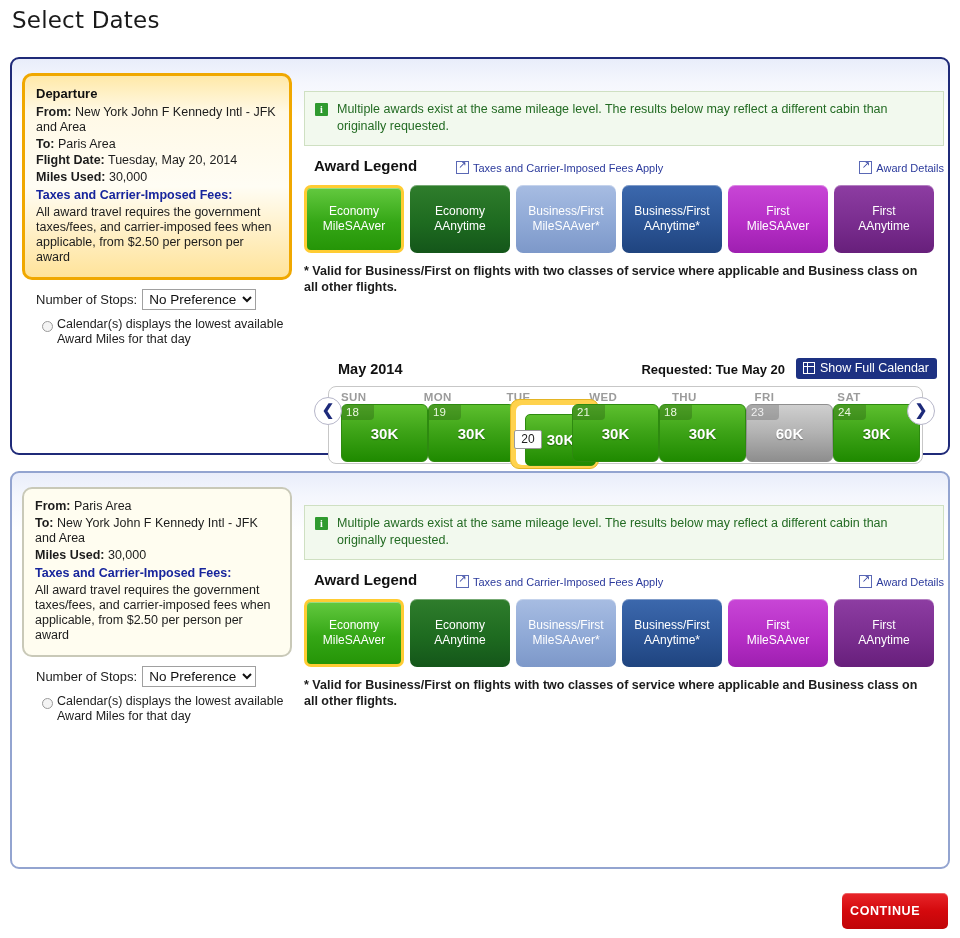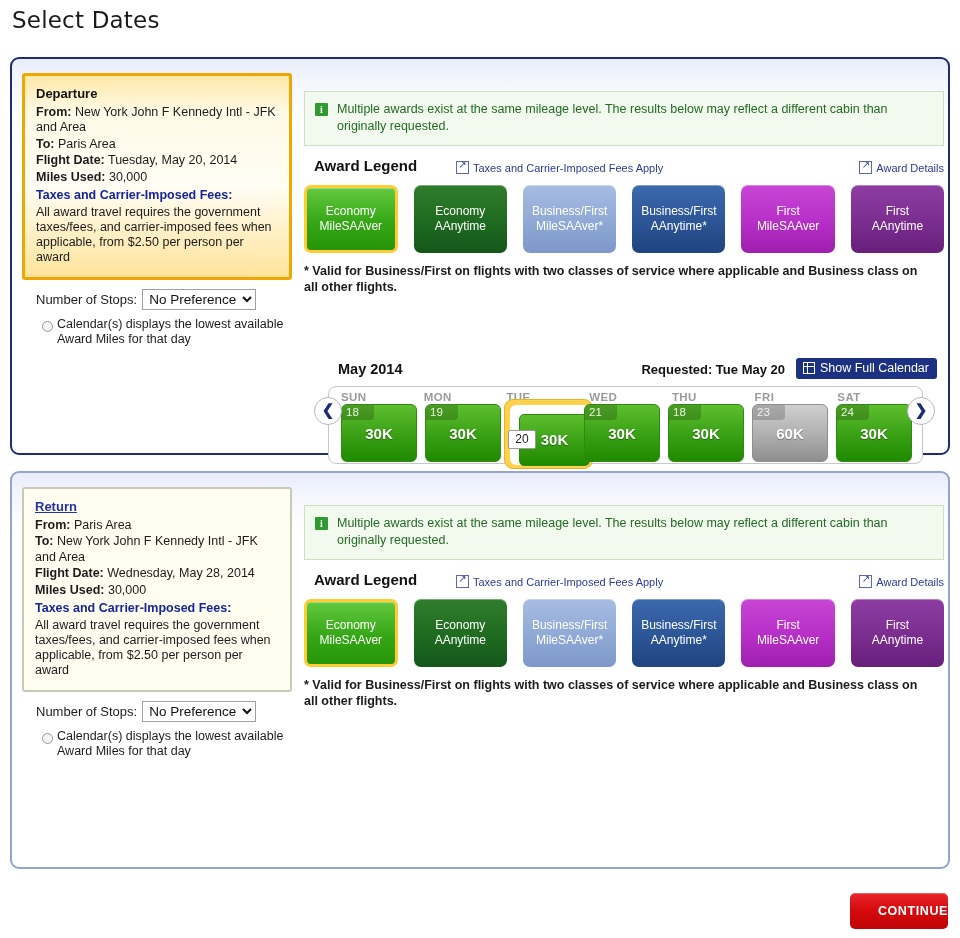--- a/index.html
+++ b/index.html
@@ -51,21 +51,21 @@
   
   .info-col {
     position: absolute;
     left: 10px;
     top: 14px;
     width: 270px;
   }
   .info-card {
     box-sizing: border-box;
     width: 270px;
-    border-radius: 3px;
+    border-radius: 10px;
     padding: 10px 11px 12px 11px;
     font-size: 12.5px;
     color: #1c1c1c;
     line-height: 15.5px;
   }
   .info-card.dep {
     border: 3px solid #f0a800;
     background: linear-gradient(to bottom, #ffe9a8 0%, #fff9e6 18%, #fffdf4 55%, #ffe39a 100%);
   }
   .info-card.ret {
@@ -198,21 +198,21 @@
     font-size: 10px;
     color: #2b3a9c;
     line-height: 12px;
     width: 100%;
     text-align: center;
   }
 
   .legend-row {
     margin-top: 7px;
     display: flex;
-    gap: 16px;
+    gap: 6px;
   }
   .legend-chip {
     width: 100px;
     height: 68px;
     border-radius: 7px;
     color: #ffffff;
     font-size: 12px;
     line-height: 15px;
     text-align: center;
     display: flex;
@@ -320,21 +320,21 @@
     padding-left: 2px;
     margin-top: 1px;
   }
   .tile-slot {
     width: 79px;
     position: relative;
     height: 60px;
   }
   .tile {
     position: relative;
-    width: 76px;
+    width: 87px;
     height: 58px;
     border-radius: 6px;
     box-sizing: border-box;
     overflow: hidden;
     text-decoration: underline;
   }
   .tile.green {
     background: linear-gradient(to bottom, #5dbf2e 0%, #3da317 48%, #1f8a00 100%);
     border: 1px solid #2e8a10;
   }
@@ -448,24 +448,25 @@
     right: 12px;
     top: 893px;
     width: 98px;
     height: 36px;
     border-radius: 5px;
     background: linear-gradient(to bottom, #e8262a 0%, #d4090d 50%, #c00508 100%);
     color: #ffffff;
     font-size: 12.5px;
     font-weight: bold;
     letter-spacing: .6px;
-    text-align: right;
+    text-align: left;
     line-height: 36px;
     cursor: pointer;
     box-shadow: inset 0 1px 0 rgba(255,255,255,.28);
+    padding-left: 8px;
   }
 </style>
 </head>
 <body>
 
 <div id="page">
 
   <div class="page-title">Select Dates</div>
 
   <div class="trip-panel outbound">
@@ -634,32 +635,27 @@
       </div>
       <div class="nav-arrow prev">❮</div>
       <div class="nav-arrow next">❯</div>
     </div>
   </div>
 
   <div class="trip-panel inbound">
 
     <div class="info-col">
       <div class="info-card ret">
-        <div class="info-head link">Return</div>
         <div class="info-row">
           <b>From:</b>
           <span>Paris Area</span>
         </div>
         <div class="info-row">
           <b>To:</b>
           <span>New York John F Kennedy Intl - JFK and Area</span>
-        </div>
-        <div class="info-row">
-          <b>Flight Date:</b>
-          <span>Wednesday, May 28, 2014</span>
         </div>
         <div class="info-row">
           <b>Miles Used:</b>
           <span>30,000</span>
         </div>
         <div class="fees-head">Taxes and Carrier-Imposed Fees:</div>
         <div class="fees-body">All award travel requires the government taxes/fees, and carrier-imposed fees when applicable, from $2.50 per person per award</div>
       </div>
 
       <div class="stops-row">

